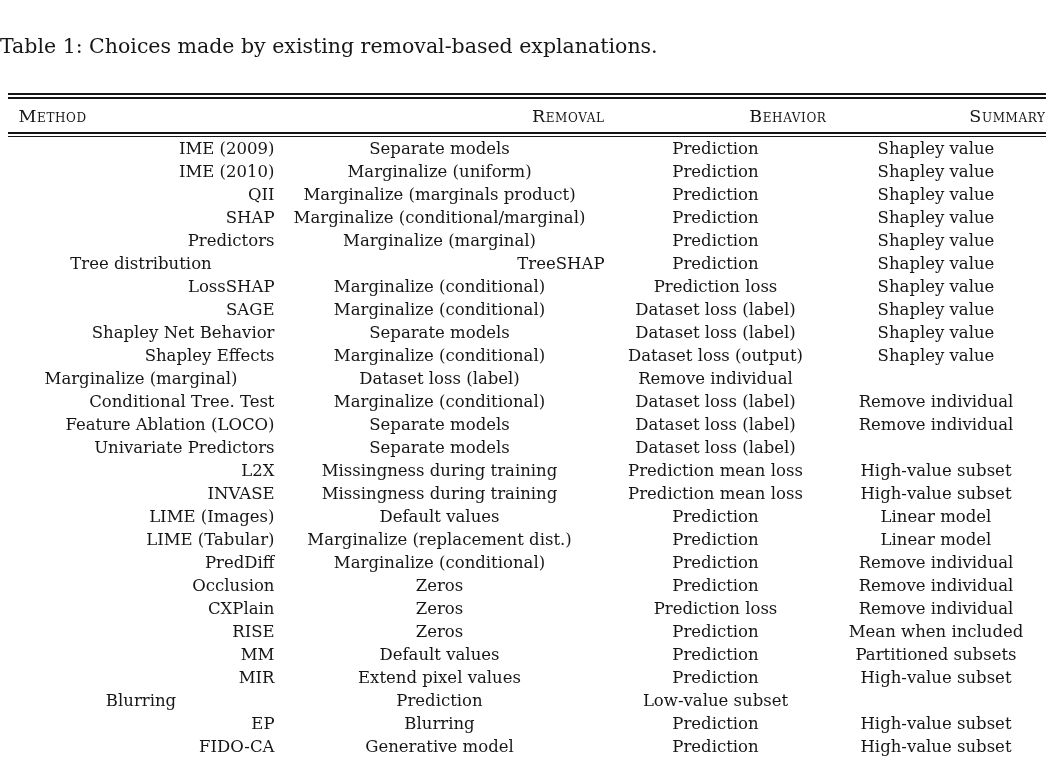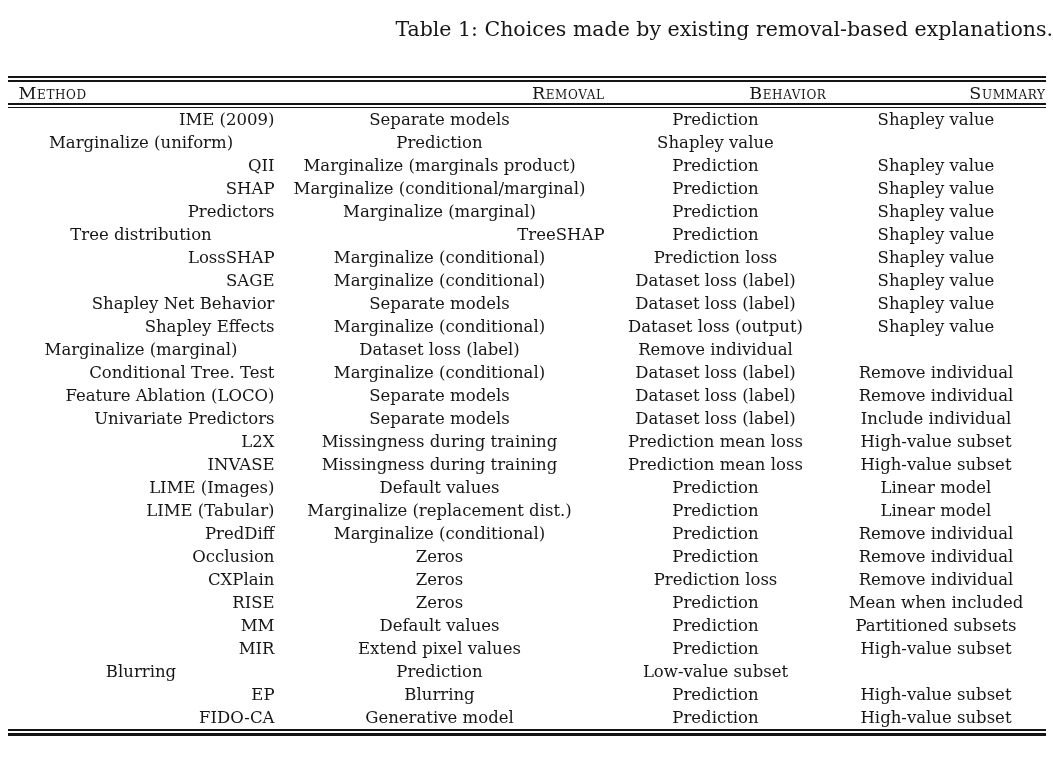--- a/index.html
+++ b/index.html
@@ -8,24 +8,25 @@
     position: relative;
     width: 1053px;
     height: 758px;
     background: #ffffff;
     overflow: hidden;
     font-family: "DejaVu Serif", "Liberation Serif", serif;
     color: #141414;
   }
   .caption {
     padding-top: 15px;
-    text-align: right;
+    text-align: left;
     font-size: 20.5px;
     line-height: 28px;
     color: #161616;
+    margin-top: 17px;
   }
   .tablewrap {
     width: 1038px;
     margin: 33px auto 0 auto;
   }
   .rule { width: 100%; }
   .rule-top {
     height: 6px;
     border-top: 2px solid #141414;
     border-bottom: 2px solid #141414;
@@ -39,21 +40,21 @@
     height: 7px;
     border-top: 2px solid #141414;
     border-bottom: 3px solid #141414;
   }
   .grid-row {
     display: grid;
     grid-template-columns: 267px 330px 222px 219px;
     align-items: center;
   }
   .head-row {
-    height: 21px;
+    height: 33px;
   }
   .head-cell {
     font-variant: small-caps;
     font-size: 17.5px;
     letter-spacing: 0.6px;
     text-align: right;
     font-weight: normal;
     color: #161616;
   }
   .head-cell.left-col { text-align: left; padding-left: 11px; }
@@ -93,20 +94,21 @@
 
     <div id="table-body">
   <div class="grid-row trow">
     <div class="cell method">IME (2009)</div>
     <div class="cell">Separate models</div>
     <div class="cell">Prediction</div>
     <div class="cell">Shapley value</div>
   </div>
 
   <div class="grid-row trow">
+    <div class="cell method">IME (2010)</div>
     <div class="cell">Marginalize (uniform)</div>
     <div class="cell">Prediction</div>
     <div class="cell">Shapley value</div>
   </div>
 
   <div class="grid-row trow">
     <div class="cell method">QII</div>
     <div class="cell">Marginalize (marginals product)</div>
     <div class="cell">Prediction</div>
     <div class="cell">Shapley value</div>
@@ -178,21 +180,20 @@
     <div class="cell method">Feature Ablation (LOCO)</div>
     <div class="cell">Separate models</div>
     <div class="cell">Dataset loss (label)</div>
     <div class="cell">Remove individual</div>
   </div>
 
   <div class="grid-row trow">
     <div class="cell method">Univariate Predictors</div>
     <div class="cell">Separate models</div>
     <div class="cell">Dataset loss (label)</div>
-    <div class="cell">Include individual</div>
   </div>
 
   <div class="grid-row trow">
     <div class="cell method">L2X</div>
     <div class="cell">Missingness during training</div>
     <div class="cell">Prediction mean loss</div>
     <div class="cell">High-value subset</div>
   </div>
 
   <div class="grid-row trow">

